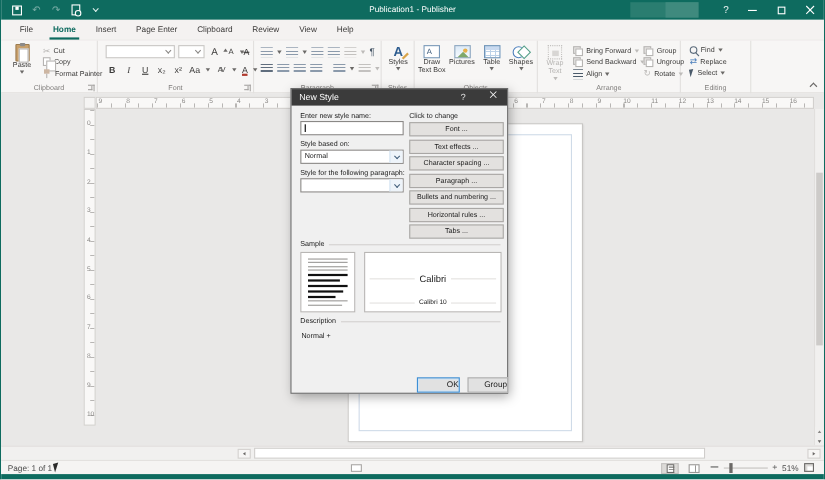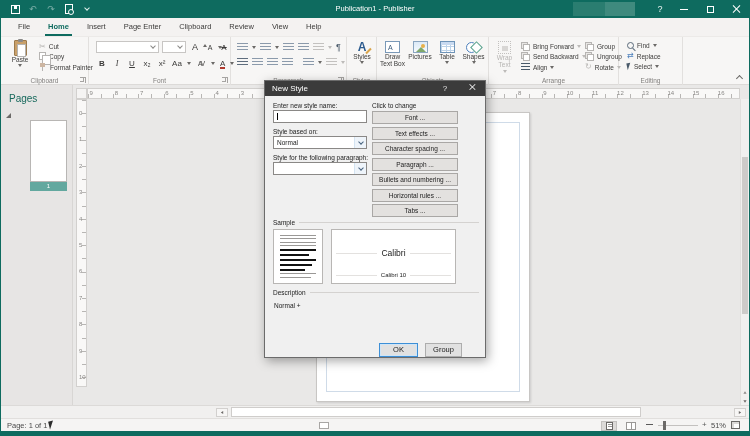--- a/index.html
+++ b/index.html
@@ -140,21 +140,21 @@
   .i-twopage{width:10px;height:8px;border:1px solid #9a9896;background:linear-gradient(90deg,transparent 4.5px,#9a9896 4.5px 5.5px,transparent 5.5px),#fff;}
   .zoom-minus{position:absolute;left:645px;top:5px;width:7px;height:1px;background:#5a5a5a;}
   .zoom-track{position:absolute;left:657px;top:5.5px;width:40px;height:1px;background:#c3c1bf;}
   .zoom-thumb{position:absolute;left:662px;top:1.5px;width:3px;height:9px;background:#6b6967;}
   .zoom-plus{position:absolute;left:701px;top:2px;font-size:8px;color:#5a5a5a;line-height:8px;}
   .zoom-label{position:absolute;left:710px;top:2px;}
   .i-fit{position:absolute;left:730px;top:2px;width:9px;height:8px;border:1px solid #6b6967;background:linear-gradient(#fff,#fff) 2px 2px/5px 4px no-repeat,#dcdad8;}
   .teal-strip{position:absolute;left:0;top:431px;width:100%;height:5px;background:#0e6b5f;}
 
   
-  .dialog{position:absolute;left:263px;top:80px;width:222px;height:278px;background:#f0f0f0;border:1px solid #6b6b6b;box-shadow:2px 3px 10px rgba(0,0,0,.35);z-index:20;font-size:6.5px;color:#1b1b1b;}
+  .dialog{position:absolute;left:263px;top:80px;width:198px;height:278px;background:#f0f0f0;border:1px solid #6b6b6b;box-shadow:2px 3px 10px rgba(0,0,0,.35);z-index:20;font-size:6.5px;color:#1b1b1b;}
   .dlg-title{position:absolute;left:0;top:0;right:0;height:15px;background:#3b3b3b;color:#fff;display:flex;align-items:center;}
   .dlg-title .t{padding-left:7px;font-size:8px;}
   .dlg-help{position:absolute;right:32px;top:0;width:16px;height:15px;color:#e8e8e8;font-size:8px;text-align:center;line-height:15px;}
   .dlg-close{position:absolute;right:4px;top:0;width:18px;height:15px;color:#fff;font-size:10px;text-align:center;line-height:14px;}
   .dl{position:absolute;white-space:nowrap;}
   .dinput{position:absolute;background:#fff;border:1px solid #8a8886;height:13px;}
   .caret{position:absolute;left:3px;top:2px;bottom:2px;width:1px;background:#000;}
   .dcombo{position:absolute;background:#fff;border:1px solid #8a8886;height:13px;font-size:6.5px;line-height:11px;padding-left:3px;}
   .dcombo .cbtn{position:absolute;right:0;top:0;bottom:0;width:12px;background:#eef4fa;border-left:1px solid #d4e4f2;display:flex;align-items:center;justify-content:center;}
   .dcombo .chev{border-color:#46627e;}
@@ -162,21 +162,21 @@
   .sep-label{position:absolute;display:flex;align-items:center;gap:4px;}
   .sep-label .line{height:1px;background:#d4d2d0;}
   .sample-thumb{position:absolute;left:8px;top:148px;width:50px;height:55px;background:#fff;border:1px solid #b8b6b4;padding:5px 6px;display:flex;flex-direction:column;justify-content:space-between;}
   .sample-thumb i{display:block;height:1px;background:#9a9896;}
   .sample-thumb i.b{height:2.5px;background:#111;}
   .sample-main{position:absolute;left:66px;top:148px;width:125px;height:55px;background:#fff;border:1px solid #b8b6b4;}
   .cal-row{position:absolute;left:4px;right:4px;display:flex;align-items:center;gap:4px;}
   .cal-row .line{flex:1;height:1px;background:#e3e1df;}
   .cal-big{font-size:8.5px;color:#1b1b1b;}
   .cal-small{font-size:6px;color:#1b1b1b;}
-  .dlg-btn{position:absolute;height:14px;background:#e1e1e1;border:1px solid #adadad;font-size:7.5px;color:#1b1b1b;text-align:center;line-height:12px;}
+  .dlg-btn{position:absolute;height:14px;background:#e1e1e1;border:1px solid #adadad;font-size:7.5px;color:#1b1b1b;text-align:right;line-height:12px;}
   .dlg-btn.focus{border:1px solid #3d8fd6;box-shadow:inset 0 0 0 1px #cfe5f7;}
 </style>
 </head>
 <body>
 
 <div class="app">
 
   <div class="titlebar">
     <div class="qat">
       <span class="qbtn">
@@ -396,27 +396,20 @@
           <span>Select</span>
           <span class="tri"></span>
       </div>
       <div class="glabel">Editing</div>
     </div>
 
     <span class="collapse-chev"></span>
   </div>
 
   <div class="workspace">
-    <div class="pages-panel">
-      <div class="pages-title">Pages</div>
-      <span class="pg-arrow"></span>
-      <div class="page-thumb">
-        <div class="thumb-bar">1</div>
-      </div>
-    </div>
     <div class="edit-area">
       <div class="ruler-corner"></div>
       <div class="hruler" id="hruler">
           <span class="ticks"></span>
           <span class="ruler-num" style="left: 3.2px;">9</span>
           <span class="ruler-num" style="left: 28.4px;">8</span>
           <span class="ruler-num" style="left: 53.6px;">7</span>
           <span class="ruler-num" style="left: 78.8px;">6</span>
           <span class="ruler-num" style="left: 104px;">5</span>
           <span class="ruler-num" style="left: 129.2px;">4</span>

